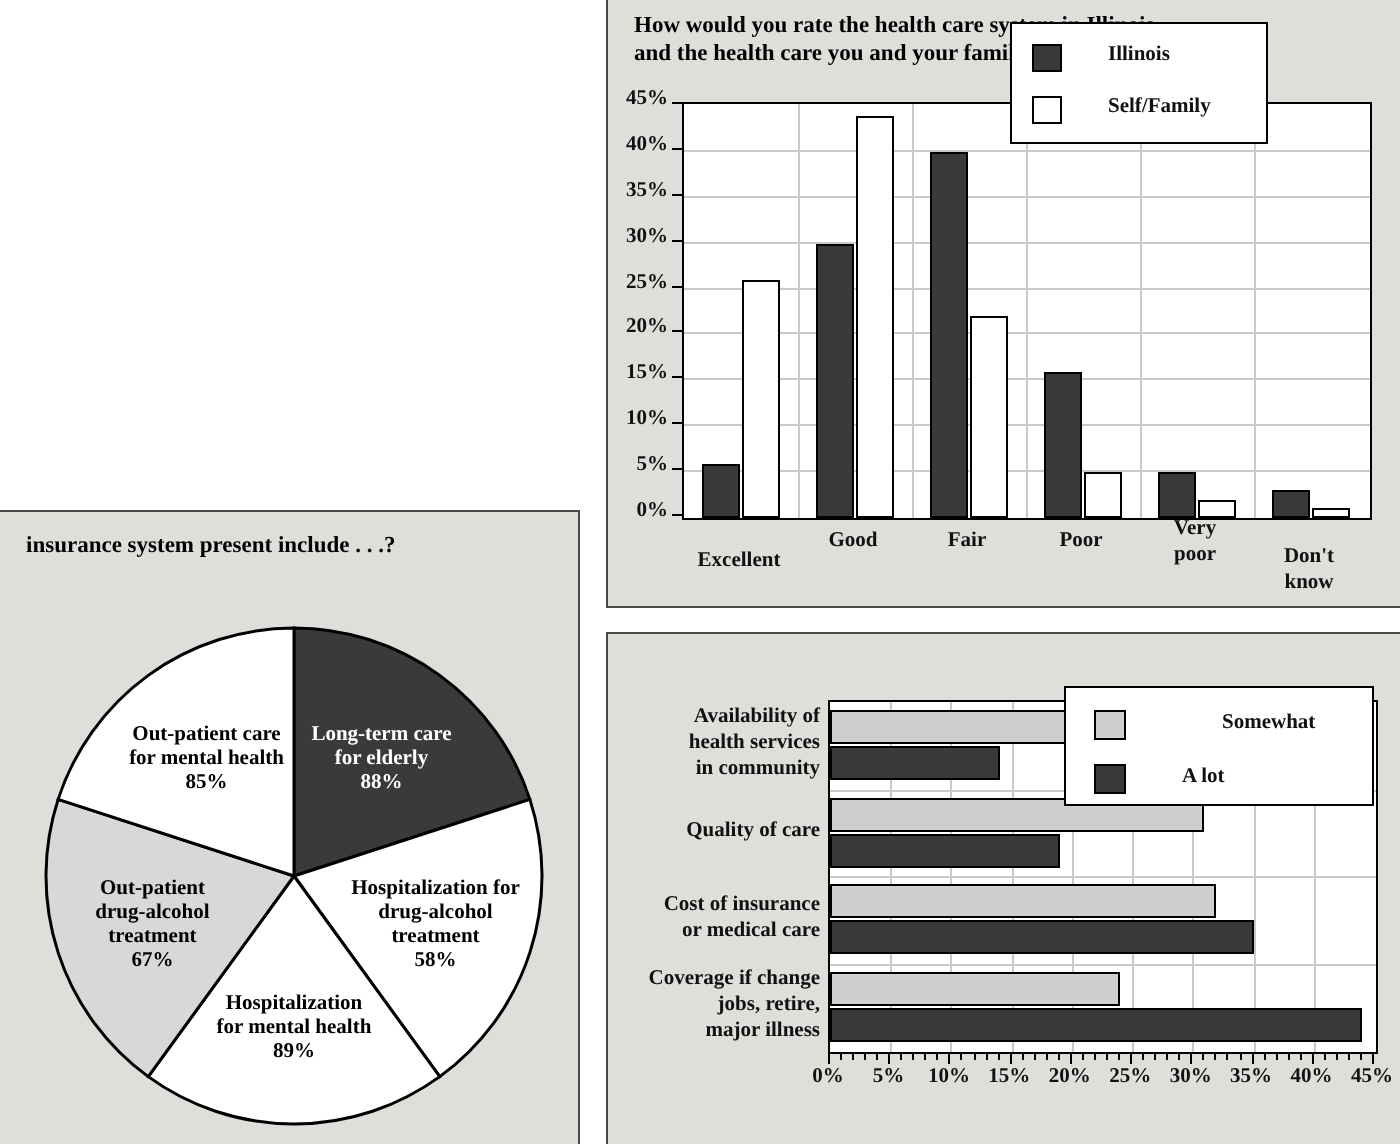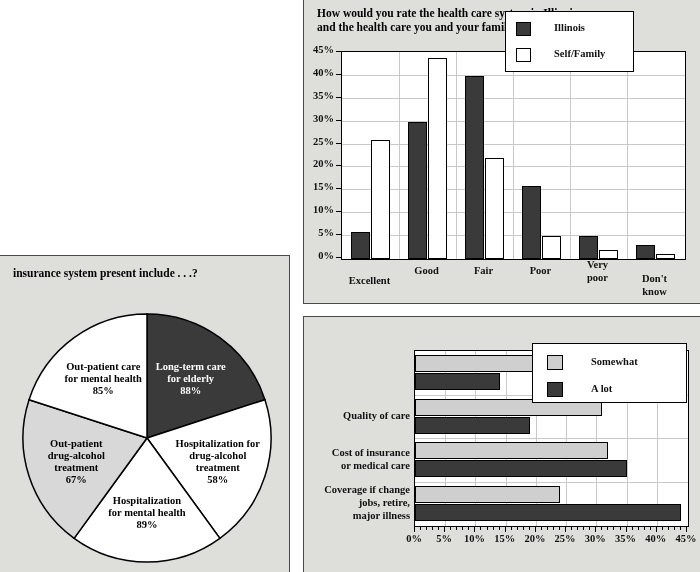--- a/index.html
+++ b/index.html
@@ -234,34 +234,39 @@
       <i style="left: 235.733px; height: 3px; background: rgb(0, 0, 0);"></i>
       <i style="left: 241.778px; height: 5px; background: rgb(0, 0, 0);"></i>
       <i style="left: 247.822px; height: 3px; background: rgb(0, 0, 0);"></i>
       <i style="left: 253.867px; height: 3px; background: rgb(0, 0, 0);"></i>
       <i style="left: 259.911px; height: 3px; background: rgb(0, 0, 0);"></i>
       <i style="left: 265.956px; height: 3px; background: rgb(0, 0, 0);"></i>
       <i style="left: 272px; height: 5px; background: rgb(0, 0, 0);"></i>
     </div>
   <div id="hbar-legend">
       <span class="sw" style="background: rgb(207, 207, 207); top: 11px;"></span>
-      <span class="lt" style="top: 12px;">Somewhat</span>
+      <span class="lt" style="top: 12px; margin-left: 20px;">Somewhat</span>
       <span class="sw" style="background: rgb(58, 58, 58); top: 38px;"></span>
       <span class="lt" style="top: 39px;">A lot</span>
     </div>
 <div class="xlab" style="left: 93px; top: 216px;">0%</div>
     <div class="xlab" style="left: 123.222px; top: 216px;">5%</div>
     <div class="xlab" style="left: 153.444px; top: 216px;">10%</div>
     <div class="xlab" style="left: 183.667px; top: 216px;">15%</div>
     <div class="xlab" style="left: 213.889px; top: 216px;">20%</div>
     <div class="xlab" style="left: 244.111px; top: 216px;">25%</div>
     <div class="xlab" style="left: 274.333px; top: 216px;">30%</div>
     <div class="xlab" style="left: 304.556px; top: 216px;">35%</div>
     <div class="xlab" style="left: 334.778px; top: 216px;">40%</div>
     <div class="xlab" style="left: 365px; top: 216px;">45%</div>
+    <div class="hcat" style="top: 35.25px;">
+      <div>Availability of</div>
+      <div>health services</div>
+      <div>in community</div>
+    </div>
     <div class="hcat" style="top: 91.75px;">
       <div>Quality of care</div>
     </div>
     <div class="hcat" style="top: 128.75px;">
       <div>Cost of insurance</div>
       <div>or medical care</div>
     </div>
     <div class="hcat" style="top: 165.75px;">
       <div>Coverage if change</div>
       <div>jobs, retire,</div>

